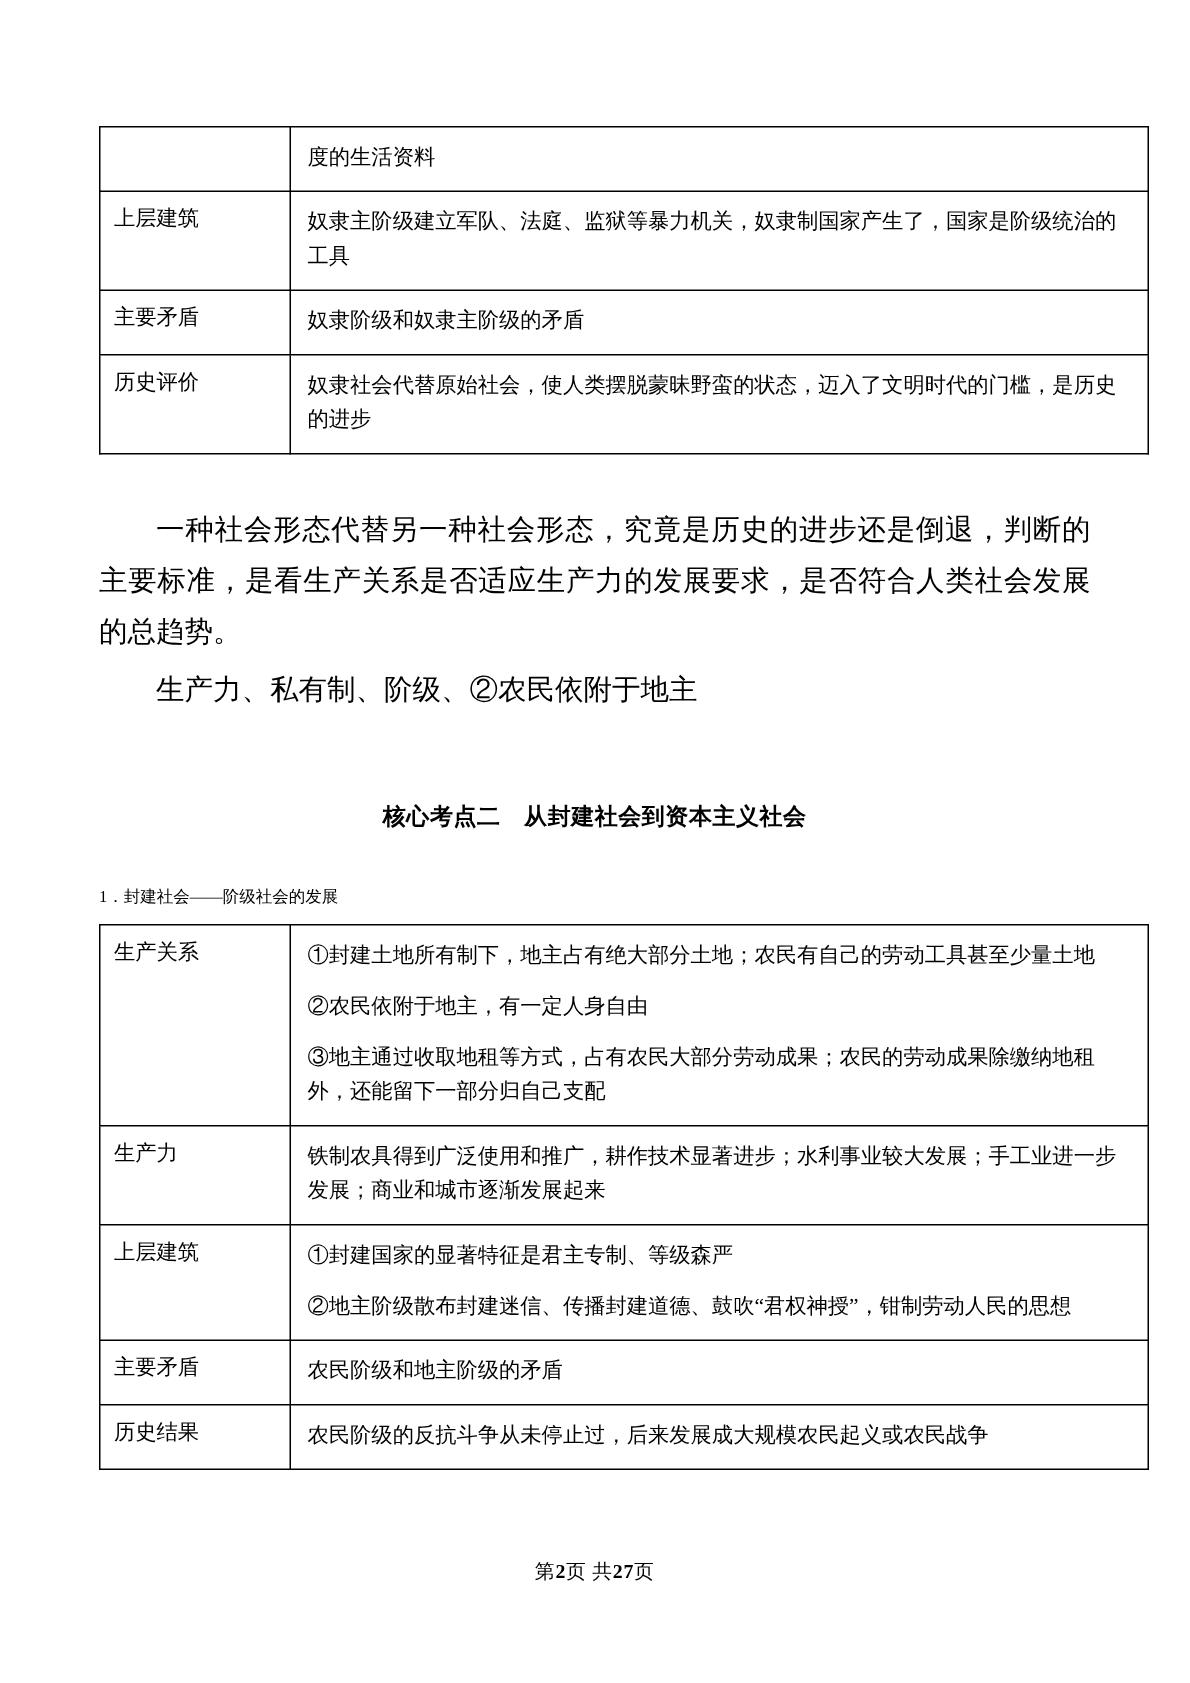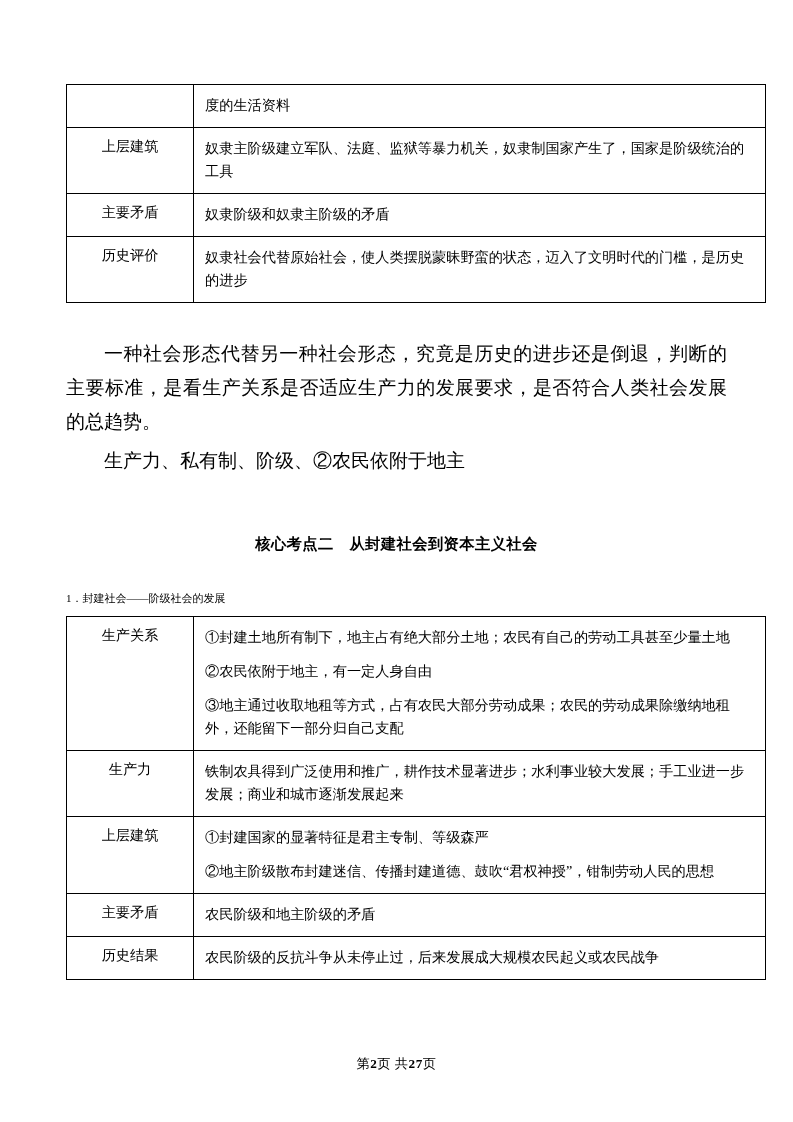--- a/index.html
+++ b/index.html
@@ -31,21 +31,20 @@
   table.doc-table td {
     border: 1px solid #000000;
     padding: 7px 9px 8px 9px;
     vertical-align: top;
     font-size: 14.2px;
     line-height: 1.62;
     font-family: "Liberation Serif", "DejaVu Serif", serif;
   }
   td.label-col {
     width: 108px;
-    text-align: center;
   }
   td.body-col {
     width: 553px;
   }
   .cell-p {
     margin: 2px;
   }
   .cell-p + .cell-p {
     margin-top: 11px;
   }
@@ -83,21 +82,21 @@
     margin: 0;
     line-height: 1.7;
   }
   .gap-sub-bottom {
     height: 8px;
   }
   .footer {
     position: absolute;
     left: 0;
     right: 0;
-    bottom: 49px;
+    bottom: 65px;
     text-align: center;
     font-size: 13.2px;
     font-family: "Liberation Serif", "DejaVu Serif", serif;
     letter-spacing: 0.5px;
   }
   .footer b {
     font-weight: bold;
   }
 </style>
 </head>

